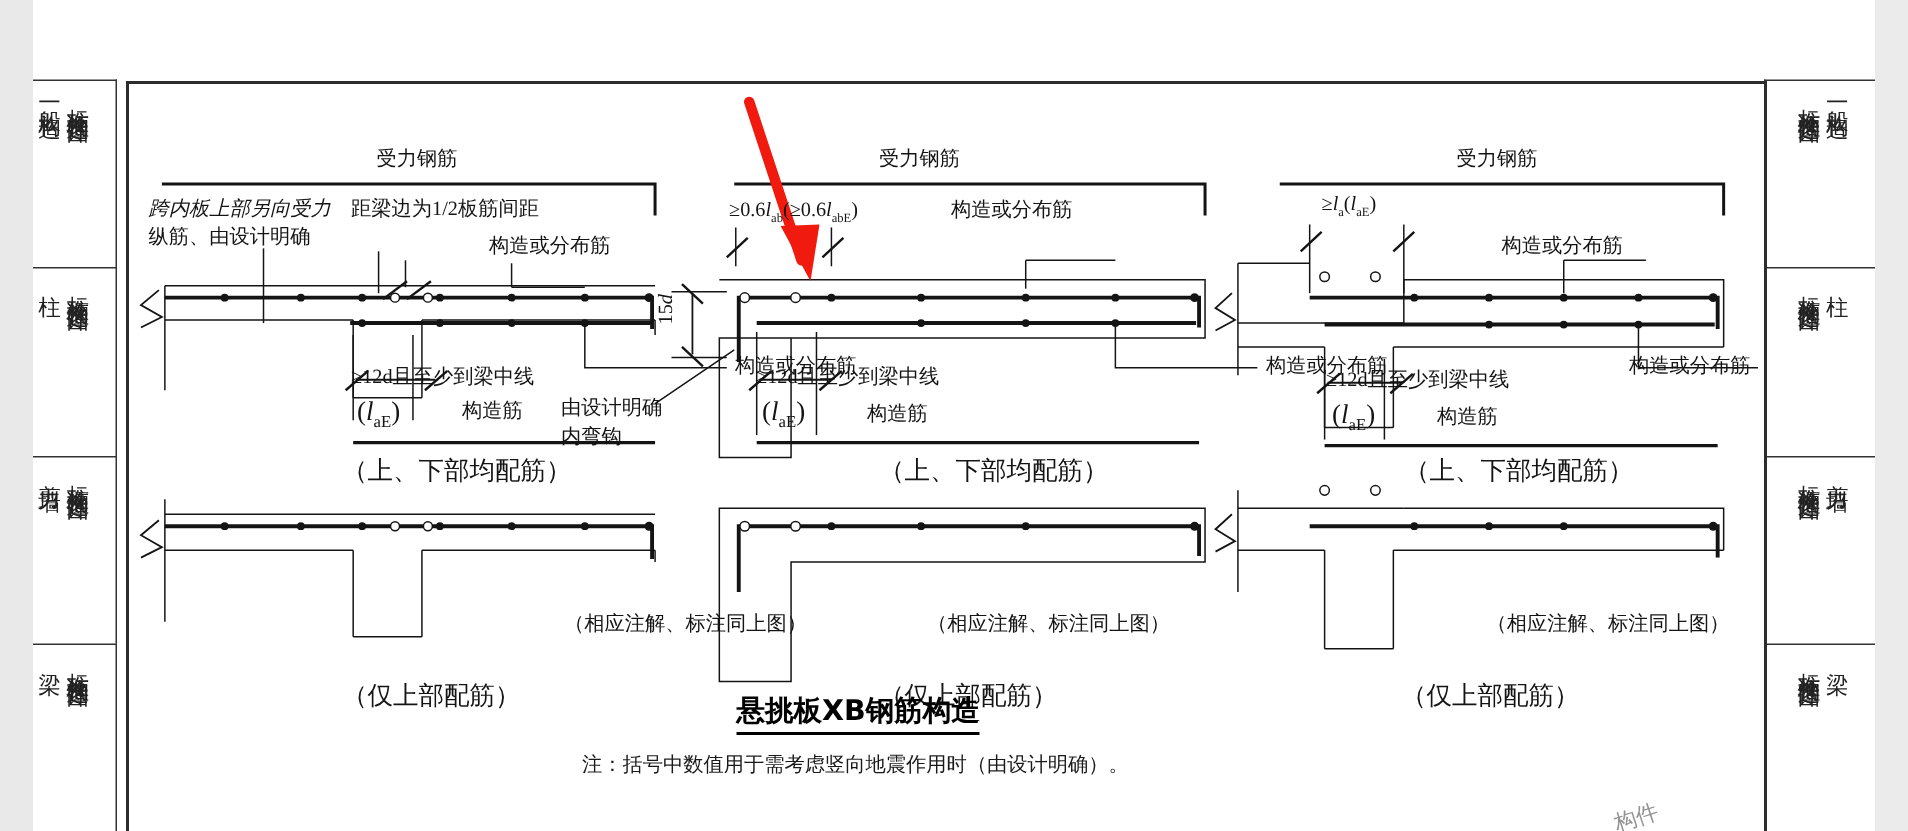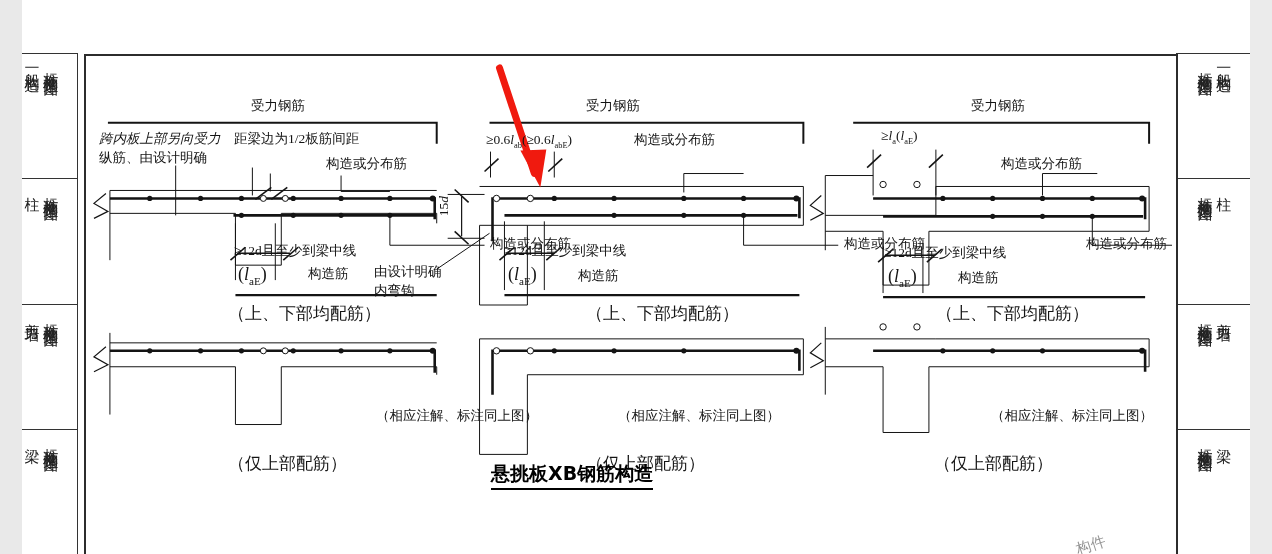--- a/index.html
+++ b/index.html
@@ -480,19 +480,20 @@
     <div class="lbl" style="left:290px; top:352px;">（相应注解、标注同上图）</div>
     <div class="lbl cap" style="left:142px; top:398px;">（仅上部配筋）</div>
 
     <div class="lbl" style="left:532px; top:352px;">（相应注解、标注同上图）</div>
     <div class="lbl cap" style="left:500px; top:398px;">（仅上部配筋）</div>
 
     <div class="lbl" style="left:905px; top:352px;">（相应注解、标注同上图）</div>
     <div class="lbl cap" style="left:848px; top:398px;">（仅上部配筋）</div>
 
     <div class="title" style="left:405px; top:405px;">悬挑板XB钢筋构造</div>
+    <div class="note" style="left:302px; top:445px;">注：括号中数值用于需考虑竖向地震作用时（由设计明确）。</div>
 
     <div class="scrib" style="left:990px; top:480px;">构件</div>
 
    </div>
   </div>
 
 </div>
 
 </body></html>

